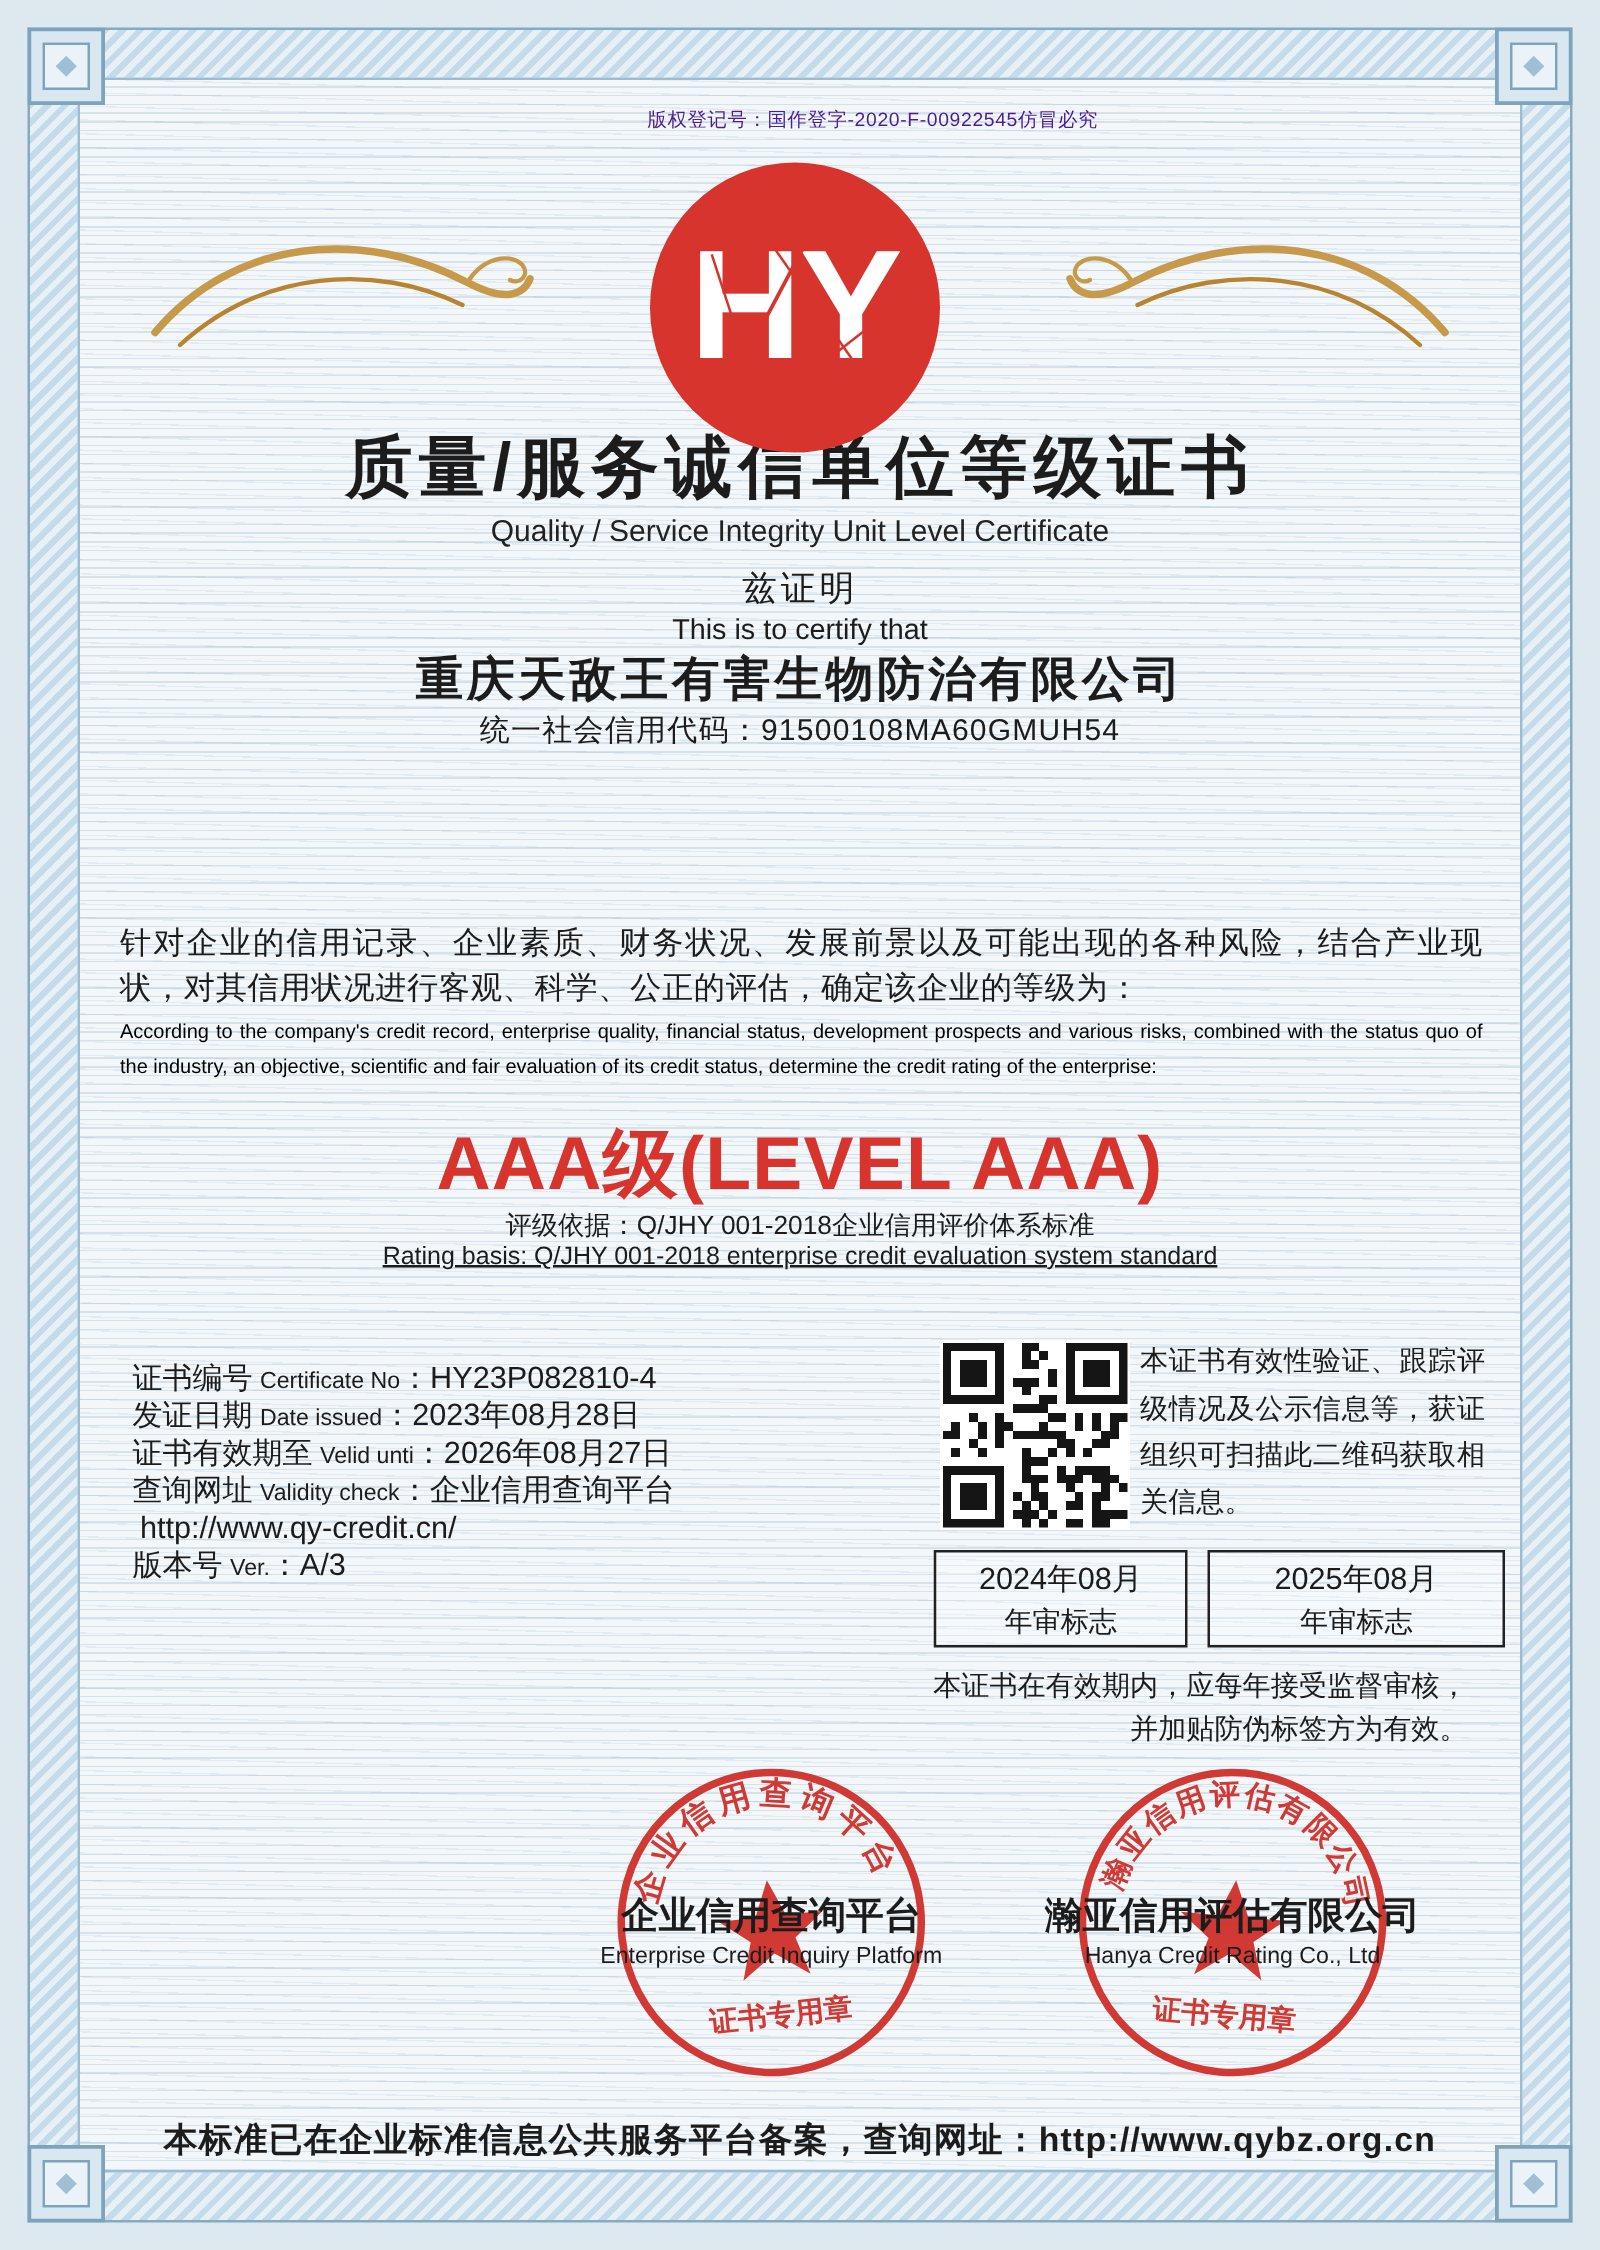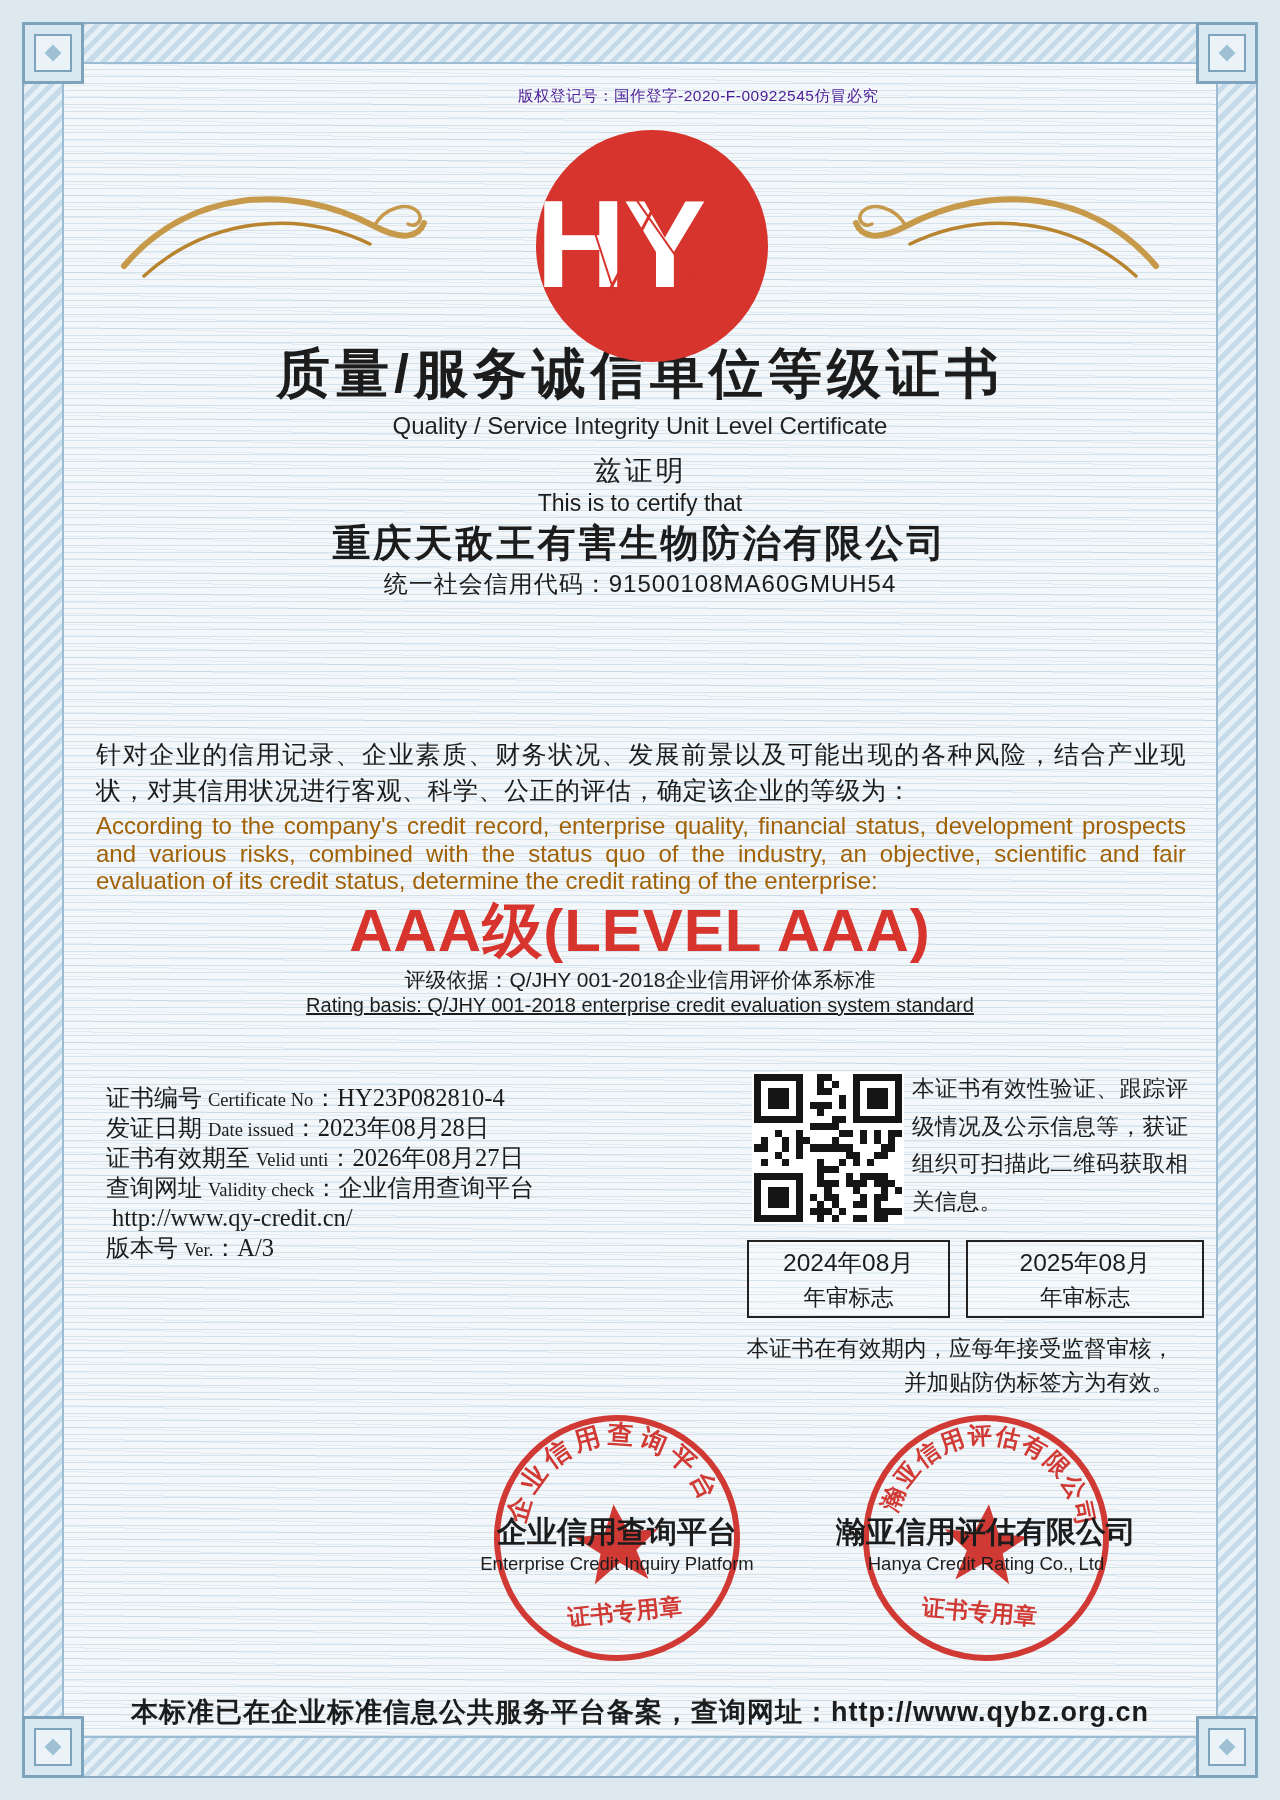--- a/index.html
+++ b/index.html
@@ -44,23 +44,23 @@
   .content{position:absolute;inset:0;z-index:5;color:var(--ink);}
 
   
   .copyright{position:absolute;left:518px;top:86px;font-size:15.5px;color:#4c1d95;letter-spacing:.5px;}
 
   .flourish{position:absolute;top:168px;width:310px;height:140px;}
   .flourish.left{left:118px;}
   .flourish.right{left:852px;transform:scaleX(-1);}
 
   .logo-circle{
-    position:absolute;left:536px;top:130px;width:232px;height:232px;border-radius:50%;
+    position:absolute;left:520px;top:130px;width:232px;height:232px;border-radius:50%;
     background:var(--red);overflow:hidden;z-index:6;
-    display:flex;align-items:center;
+    display:flex;align-items:center;justify-content:center;
   }
   .logo-text{
     color:#fff;font-size:124px;font-weight:800;letter-spacing:-2px;
     font-family:"Liberation Sans","DejaVu Sans",sans-serif;line-height:1;
     transform:translateY(-2px);
   }
   .crack{position:absolute;background:var(--red);}
   .crack.c1{width:3px;height:190px;left:92px;top:28px;transform:rotate(28deg);}
   .crack.c2{width:2px;height:170px;left:138px;top:40px;transform:rotate(-35deg);}
   .crack.c3{width:2px;height:150px;left:170px;top:60px;transform:rotate(52deg);}
@@ -72,29 +72,29 @@
   .title-en{top:412px;font-size:24px;color:#222;}
   .certify-zh{top:452px;font-size:28px;letter-spacing:3px;}
   .certify-en{top:490px;font-size:23px;}
   .company{top:518px;font-size:38px;font-weight:800;letter-spacing:3px;}
   .credit-code{top:568px;font-size:24px;letter-spacing:1px;}
   .address{top:599px;font-size:24px;letter-spacing:1px;}
 
   
   .para{position:absolute;left:96px;width:1090px;text-align:justify;}
   .para-zh{top:736px;font-size:25px;line-height:36px;letter-spacing:.5px;}
-  .para-en{top:812px;font-size:24px;line-height:27.5px;color:#a16207;}
+  .para-en{top:812px;font-size:16px;line-height:27.5px;color:#000000;}
 
   .rating{top:891px;font-size:60px;font-weight:800;color:var(--red);letter-spacing:1px;}
   .basis-zh{top:966px;font-size:21px;}
   .basis-en{top:994px;font-size:20px;text-decoration:underline;}
 
   
   .details{position:absolute;left:106px;top:1088px;}
-  .detail-row{height:30px;line-height:20px;white-space:nowrap;font-family:Liberation Serif, serif;}
+  .detail-row{height:30px;line-height:30px;white-space:nowrap;}
   .d-zh{font-size:24px;}
   .d-en{font-size:18.5px;margin-left:6px;}
   .d-sep{font-size:24px;}
   .d-val{font-size:24.5px;}
 
   
   .qr-wrap{position:absolute;left:752px;top:1072px;width:152px;height:152px;background:#fff;padding:2px;box-sizing:border-box;}
   .qr-wrap svg{width:100%;height:100%;shape-rendering:crispEdges;}
   .qr-note{position:absolute;left:912px;top:1070px;width:276px;font-size:22.5px;line-height:37.5px;text-align:justify;}
 

